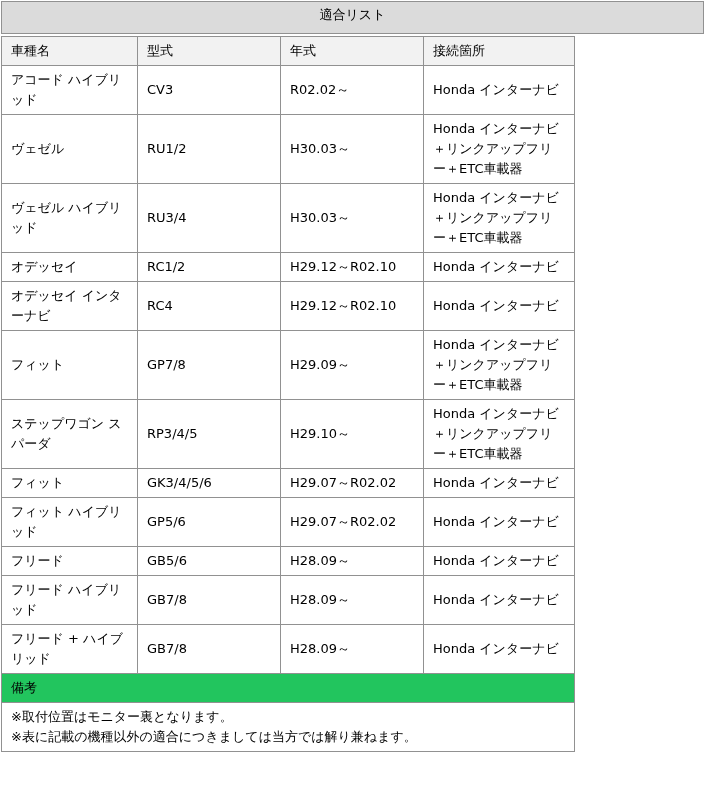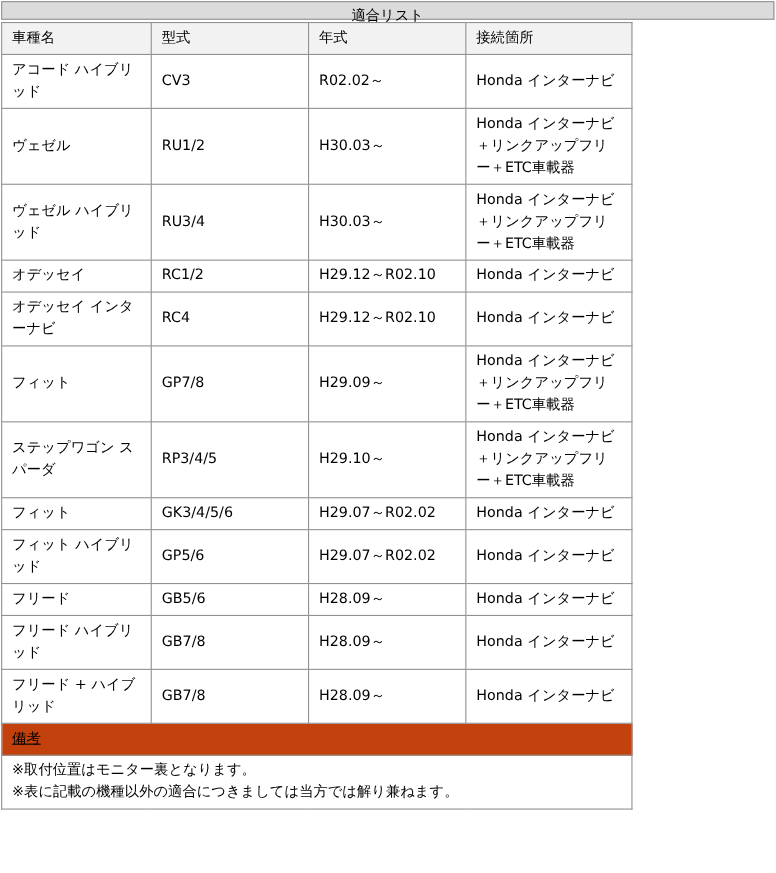--- a/index.html
+++ b/index.html
@@ -16,21 +16,21 @@
   .page {
     margin: 1px;
     width: 703px;
     box-sizing: border-box;
   }
   
   .title-bar {
     box-sizing: border-box;
     border: 1px solid #919191;
     background: #dbdbdb;
-    height: 17px;
+    height: 33px;
     line-height: 25px;
     text-align: center;
     margin-bottom: 2px;
   }
   
   table.compat-table {
     width: 574px;
     border-collapse: collapse;
     table-layout: fixed;
   }
@@ -46,22 +46,21 @@
     vertical-align: middle;
     font-weight: normal;
     line-height: 20px;
     height: 20px; 
     overflow-wrap: break-word;
   }
   thead th {
     background: #f2f2f2;
   }
   td.remarks-header {
-    background: #c2410c;
-    text-decoration: underline;
+    background: #22c55e;
   }
   td.remarks-body {
     line-height: 21px;
     vertical-align: middle;
     height: 40px;
   }
 </style>
 </head>
 <body>
 

